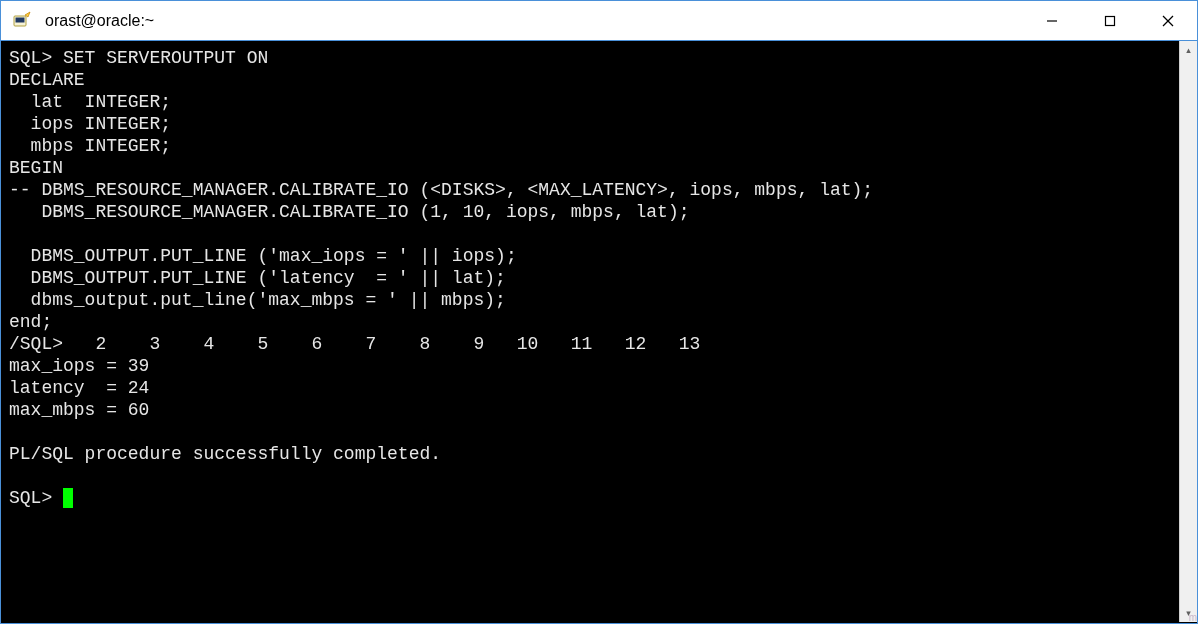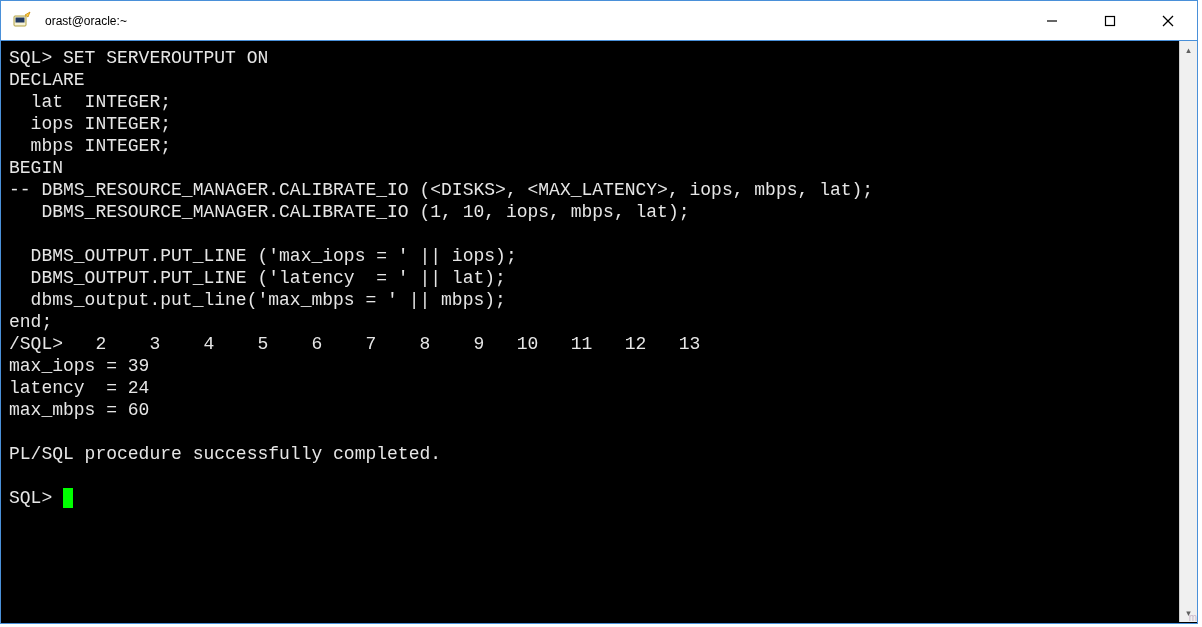--- a/index.html
+++ b/index.html
@@ -30,21 +30,21 @@
     box-sizing: border-box;
   }
   .titlebar .icon-wrap {
     width: 42px;
     display: flex;
     align-items: center;
     justify-content: center;
   }
   .titlebar .title-text {
     flex: 1;
-    font-size: 12px;
+    font-size: 16px;
     color: #000;
     padding-left: 2px;
   }
   .win-controls {
     display: flex;
     height: 100%;
   }
   .win-btn {
     width: 58px;
     height: 100%;

